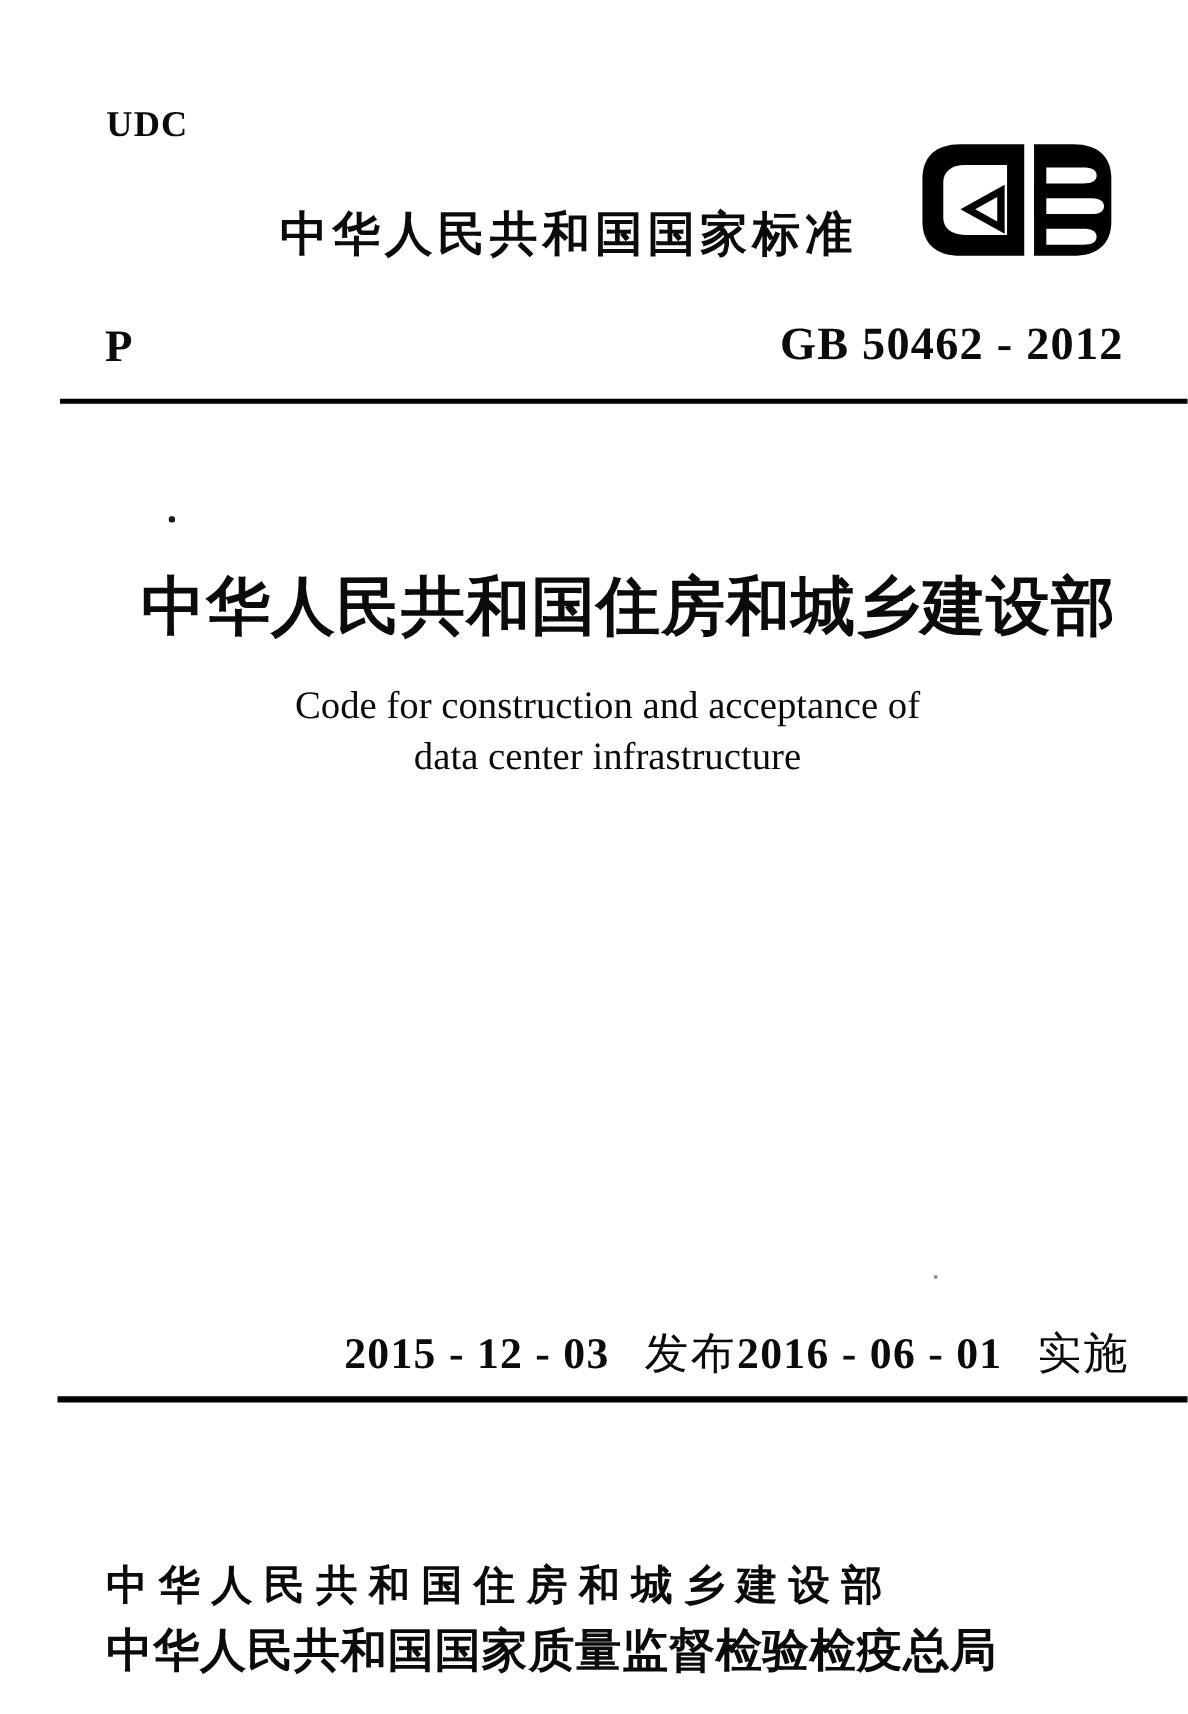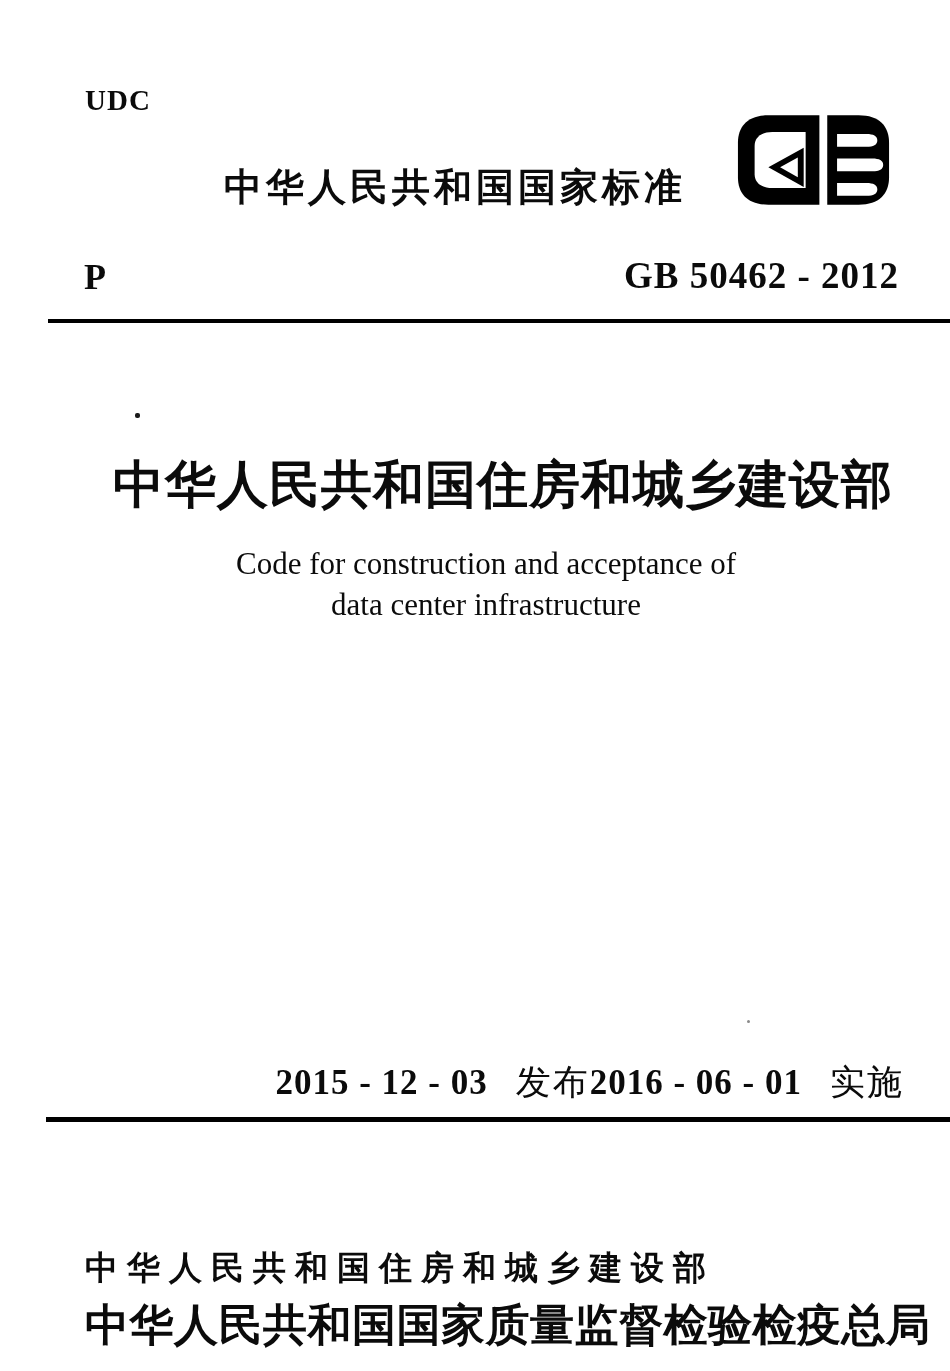--- a/index.html
+++ b/index.html
@@ -70,21 +70,21 @@
   }
   .footer {
     position:absolute; left:57px; right:72px; top:1246px;
     display:flex; justify-content:space-between; align-items:center;gap:40px;
   }
   .publishers { display:flex; flex-direction:column; }
   .pub-line1 {
     font-size:33px; font-weight:bold; letter-spacing:9px; white-space:nowrap;
   }
   .pub-line2 {
-    font-size:44px; font-weight:bold; letter-spacing:0.5px; margin-top:5px; white-space:nowrap;
+    font-size:37px; font-weight:bold; letter-spacing:0.5px; margin-top:5px; white-space:nowrap;
   }
   .joint {
     font-size:33px; font-weight:bold; white-space:nowrap; letter-spacing:0px;
   }
   .speck { position:absolute; background:#1a1a1a; }
   .speck-1 { left:107px; top:413px; width:5px; height:5px; border-radius:2px; }
   .speck-2 { left:719px; top:1020px; width:3px; height:3px; border-radius:50%; background:#8a8a8a; }
 </style>
 </head>
 <body>

